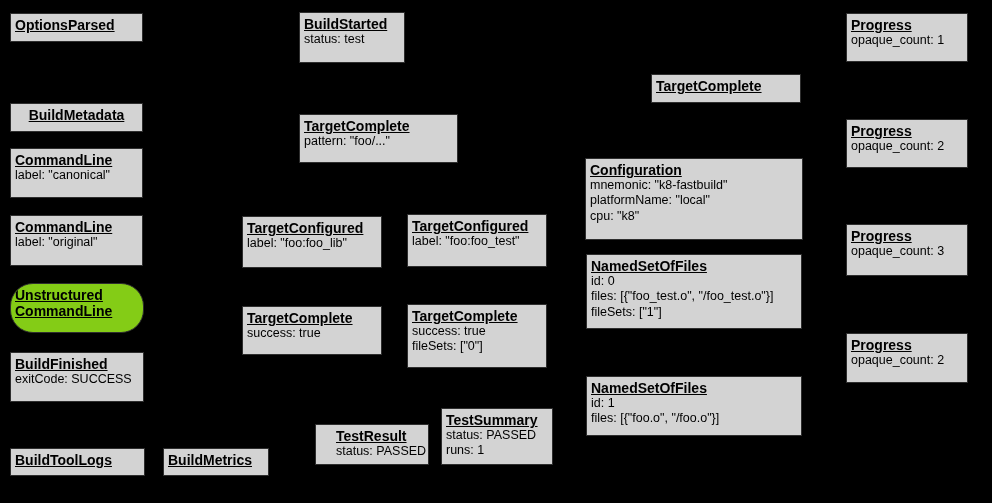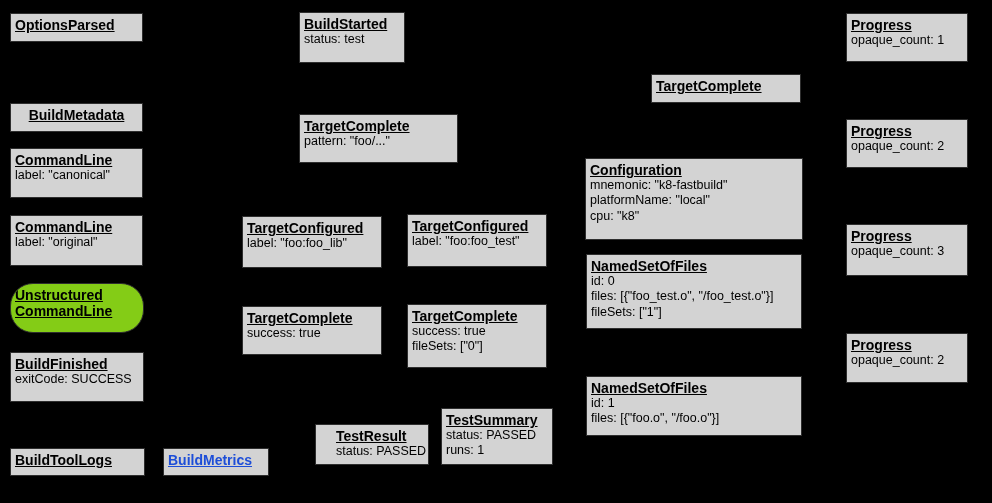--- a/index.html
+++ b/index.html
@@ -83,21 +83,21 @@
     <div class="node-body"></div>
   </div>
     <div class="node" style="left: 10px; top: 352px; width: 134px; height: 50px; background: rgb(211, 211, 211); border-color: rgb(46, 46, 46); color: rgb(0, 0, 0);">
     <div class="node-title">
         <div class="title-line">BuildFinished</div>
       </div>
     <div class="node-body">
         <div class="body-line">exitCode: SUCCESS</div>
       </div>
   </div>
-    <div class="node" style="left: 163px; top: 448px; width: 106px; height: 28px; background: rgb(211, 211, 211); border-color: rgb(46, 46, 46); color: #1d4ed8;">
+    <div class="node" style="left: 163px; top: 448px; width: 106px; height: 28px; background: rgb(211, 211, 211); border-color: rgb(46, 46, 46); color: #000000;">
     <div class="node-title">
         <div class="title-line">BuildMetrics</div>
       </div>
     <div class="node-body"></div>
   </div>
     <div class="node" style="left: 299px; top: 12px; width: 106px; height: 51px; background: rgb(211, 211, 211); border-color: rgb(46, 46, 46); color: rgb(0, 0, 0);">
     <div class="node-title">
         <div class="title-line">BuildStarted</div>
       </div>
     <div class="node-body">

